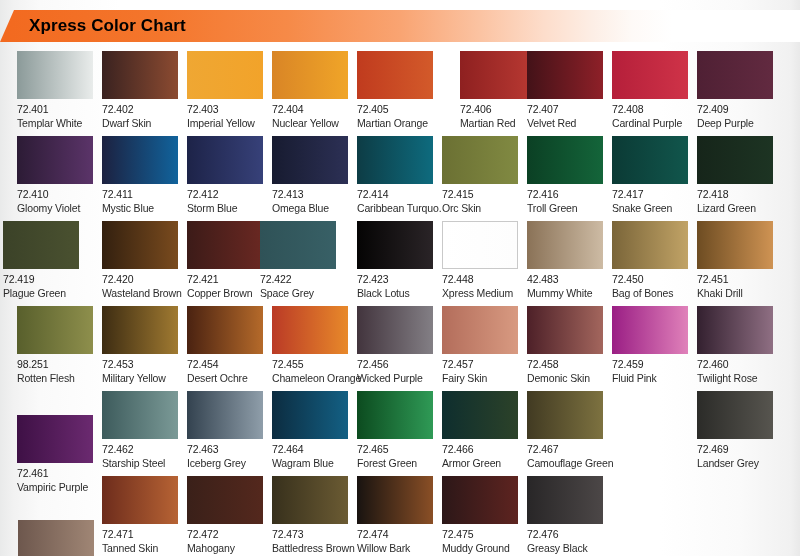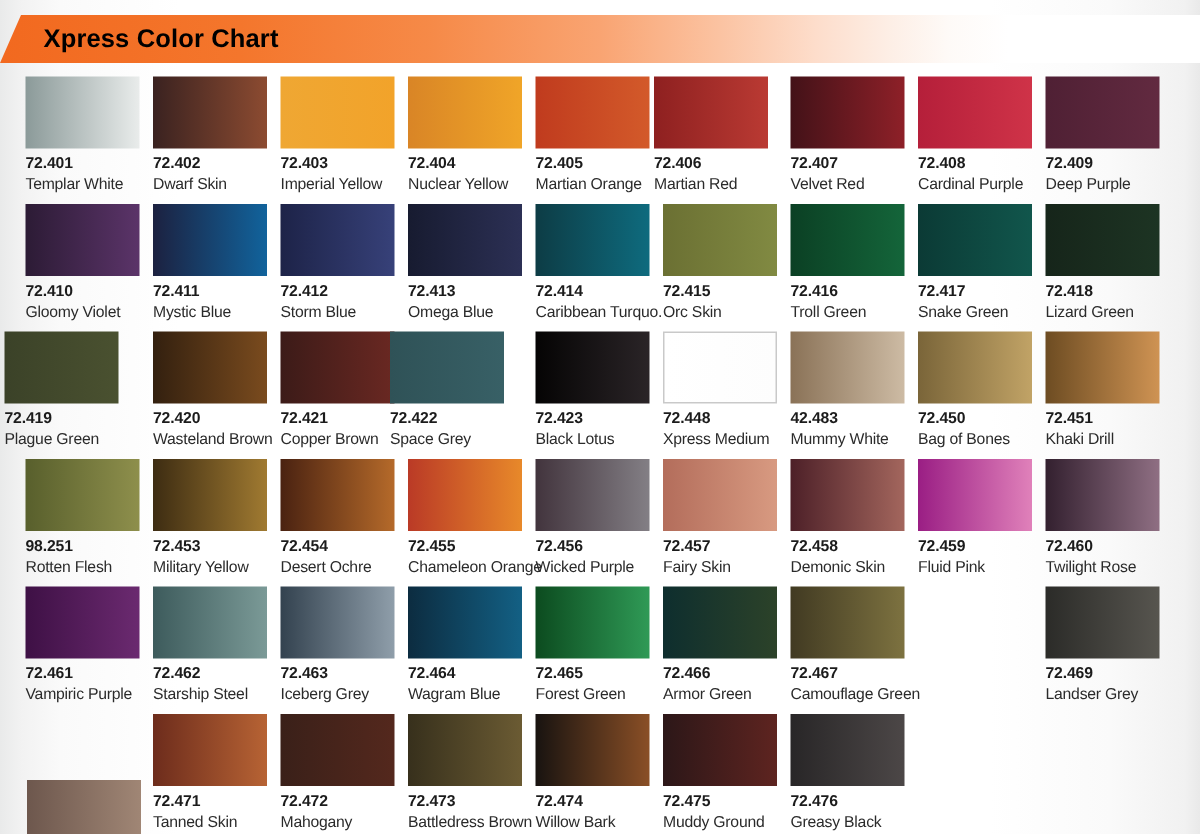--- a/index.html
+++ b/index.html
@@ -91,21 +91,21 @@
     width: 76px;
     height: 48px;
     box-sizing: border-box;
   }
   .chip.bordered {
     border: 1px solid #c9c9c9;
   }
   .code {
     margin-top: 5px;
     font-size: 10.5px;
-    font-weight: bold;
+    font-weight: normal;
     color: #1b1b1b;
     line-height: 11px;
     letter-spacing: -0.1px;
     white-space: nowrap;
   }
   .cname {
     margin-top: 2px;
     font-size: 10.5px;
     font-weight: normal;
     color: #2b2b2b;
@@ -144,21 +144,21 @@
       <div class="cell" style="left: 272px;">
         <div class="chip" style="background: linear-gradient(90deg, rgb(217, 133, 38) 0%, rgb(240, 165, 40) 100%);"></div>
         <div class="code">72.404</div>
         <div class="cname">Nuclear Yellow</div>
       </div>
       <div class="cell" style="left: 357px;">
         <div class="chip" style="background: linear-gradient(90deg, rgb(192, 59, 30) 0%, rgb(211, 90, 42) 100%);"></div>
         <div class="code">72.405</div>
         <div class="cname">Martian Orange</div>
       </div>
-      <div class="cell" style="left: 436px;">
+      <div class="cell" style="left: 460px;">
         <div class="chip" style="background: linear-gradient(90deg, rgb(142, 32, 32) 0%, rgb(186, 58, 51) 100%);"></div>
         <div class="code">72.406</div>
         <div class="cname">Martian Red</div>
       </div>
       <div class="cell" style="left: 527px;">
         <div class="chip" style="background: linear-gradient(90deg, rgb(67, 18, 24) 0%, rgb(142, 32, 40) 100%);"></div>
         <div class="code">72.407</div>
         <div class="cname">Velvet Red</div>
       </div>
       <div class="cell" style="left: 612px;">
@@ -307,21 +307,21 @@
         <div class="code">72.459</div>
         <div class="cname">Fluid Pink</div>
       </div>
       <div class="cell" style="left: 697px;">
         <div class="chip" style="background: linear-gradient(90deg, rgb(51, 32, 47) 0%, rgb(143, 111, 131) 100%);"></div>
         <div class="code">72.460</div>
         <div class="cname">Twilight Rose</div>
       </div>
     </div>
     <div class="row">
-      <div class="cell" style="left: 17px;">
+      <div class="cell" style="left: 17px; margin-top: 24px;">
         <div class="chip" style="background: linear-gradient(90deg, rgb(62, 16, 69) 0%, rgb(107, 42, 112) 100%);"></div>
         <div class="code">72.461</div>
         <div class="cname">Vampiric Purple</div>
       </div>
       <div class="cell" style="left: 102px;">
         <div class="chip" style="background: linear-gradient(90deg, rgb(61, 91, 92) 0%, rgb(123, 154, 151) 100%);"></div>
         <div class="code">72.462</div>
         <div class="cname">Starship Steel</div>
       </div>
       <div class="cell" style="left: 187px;">

